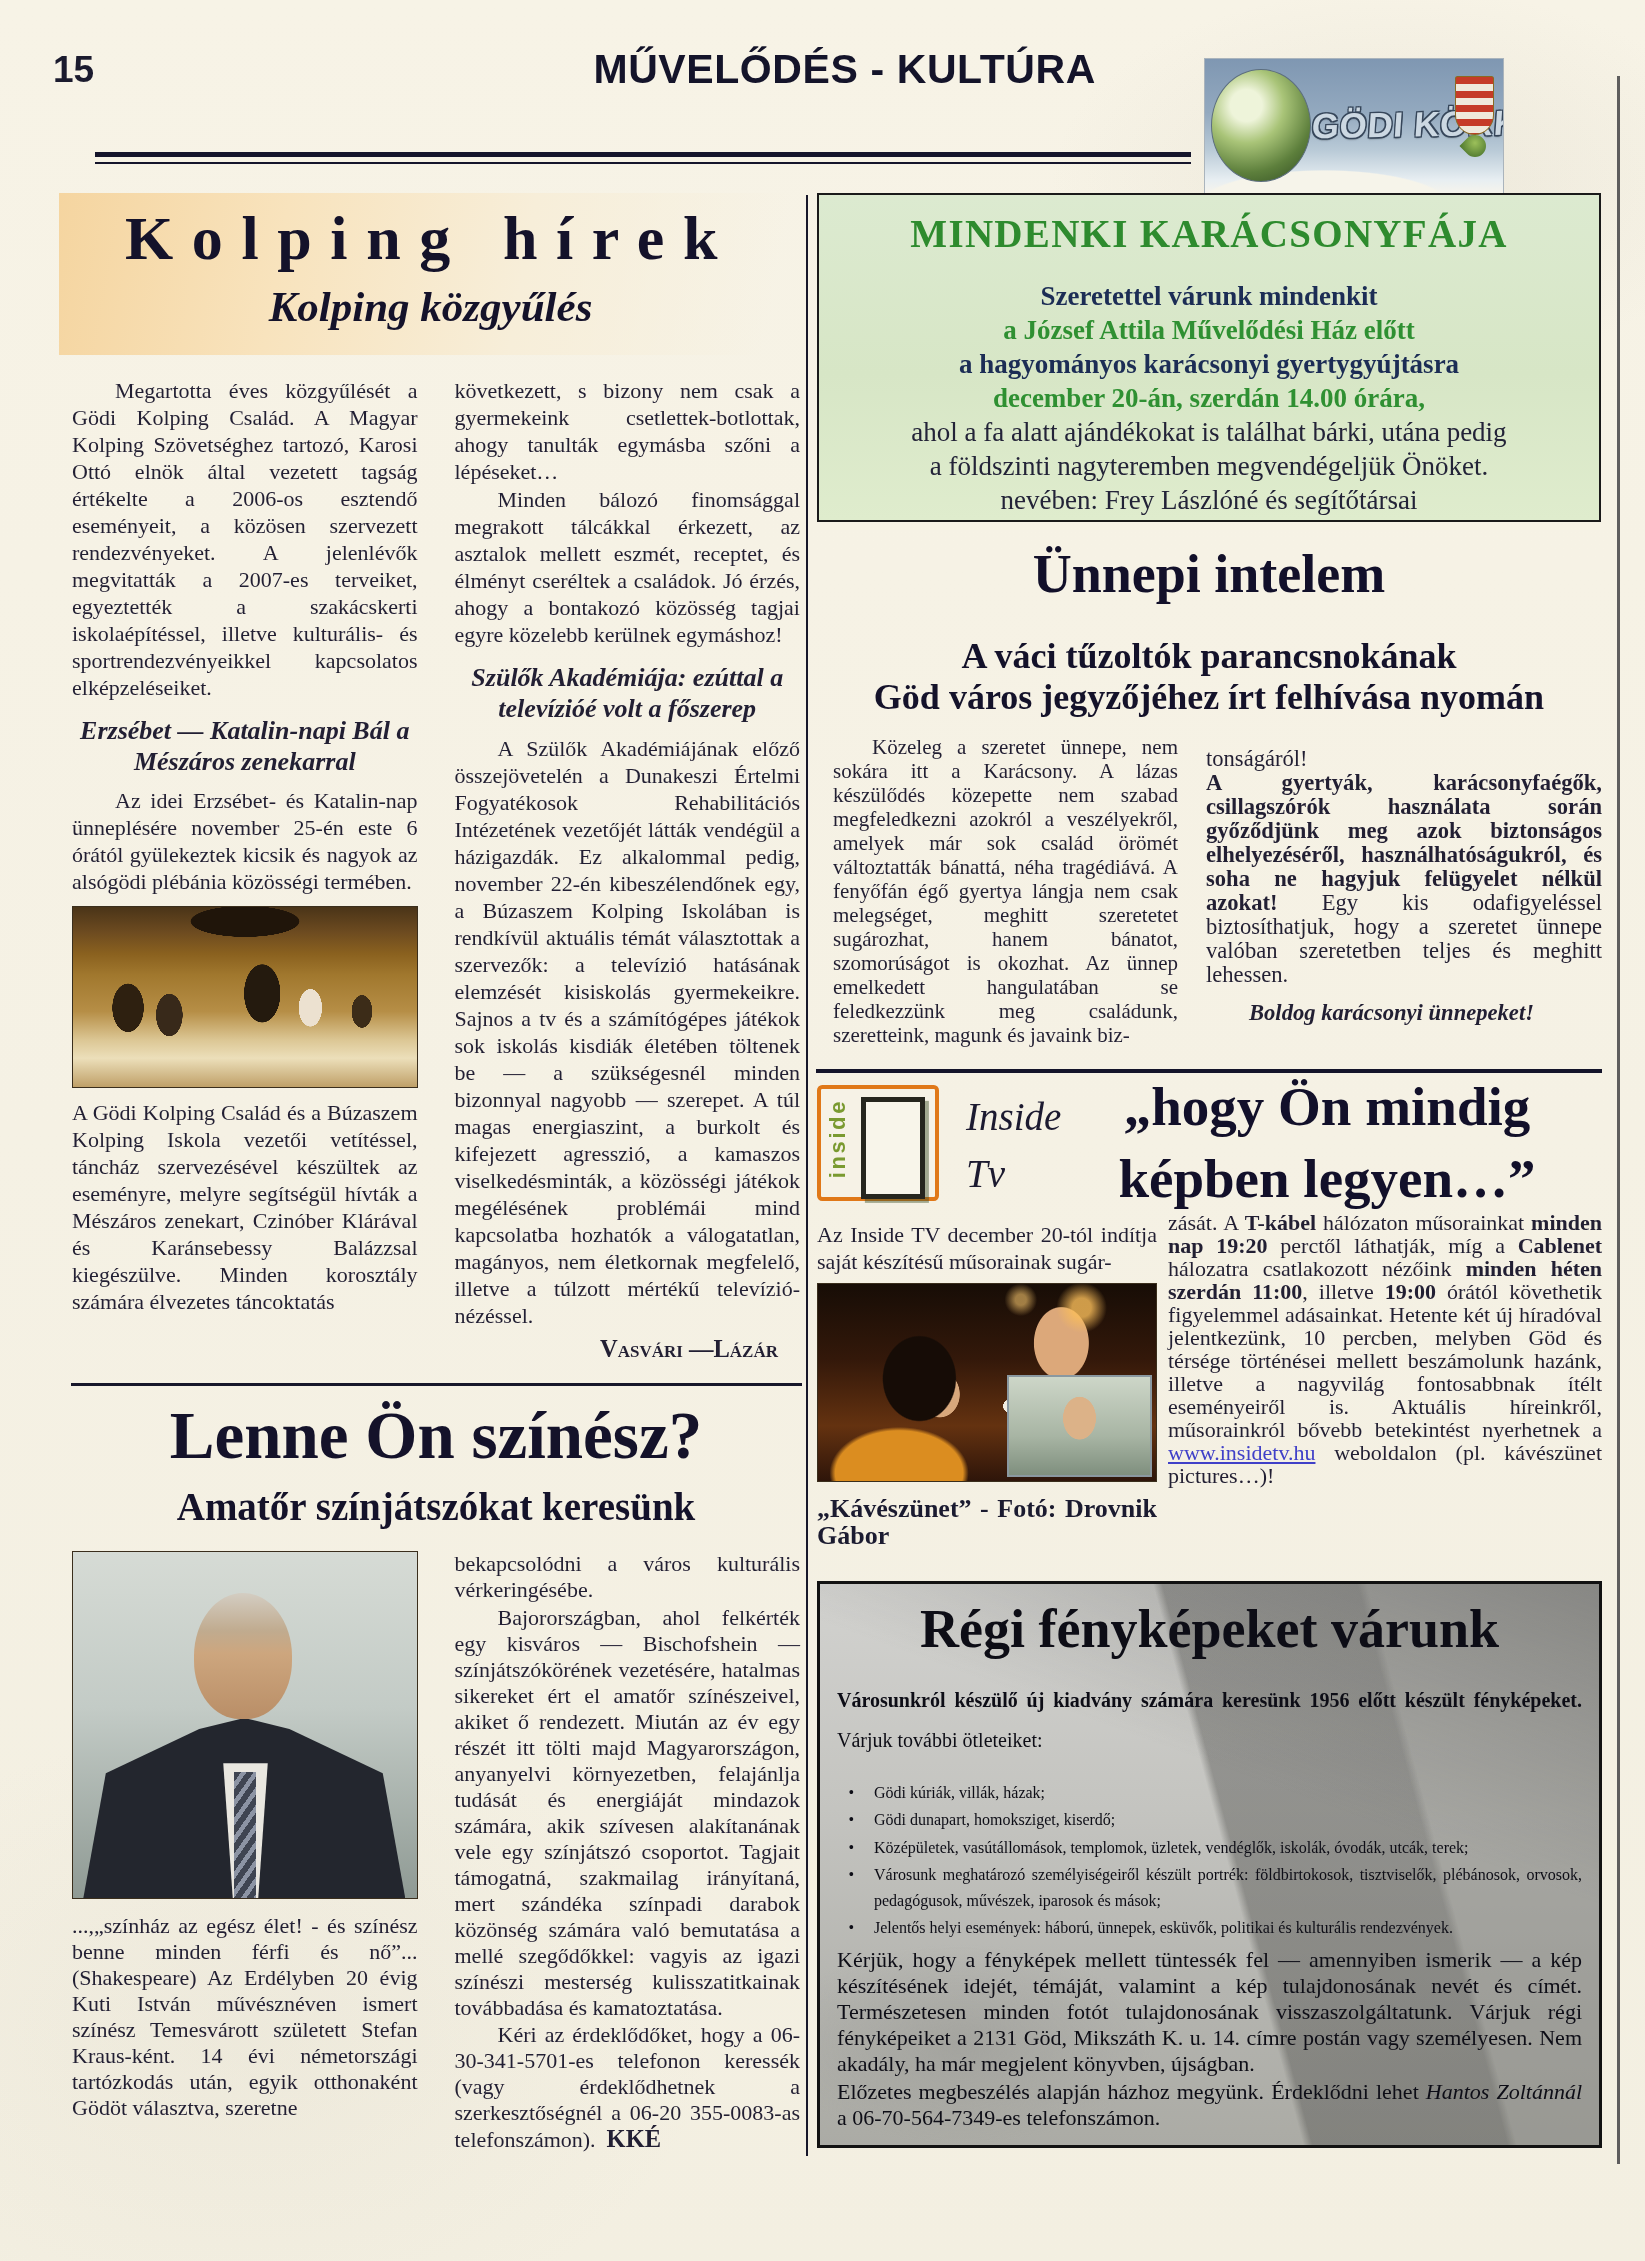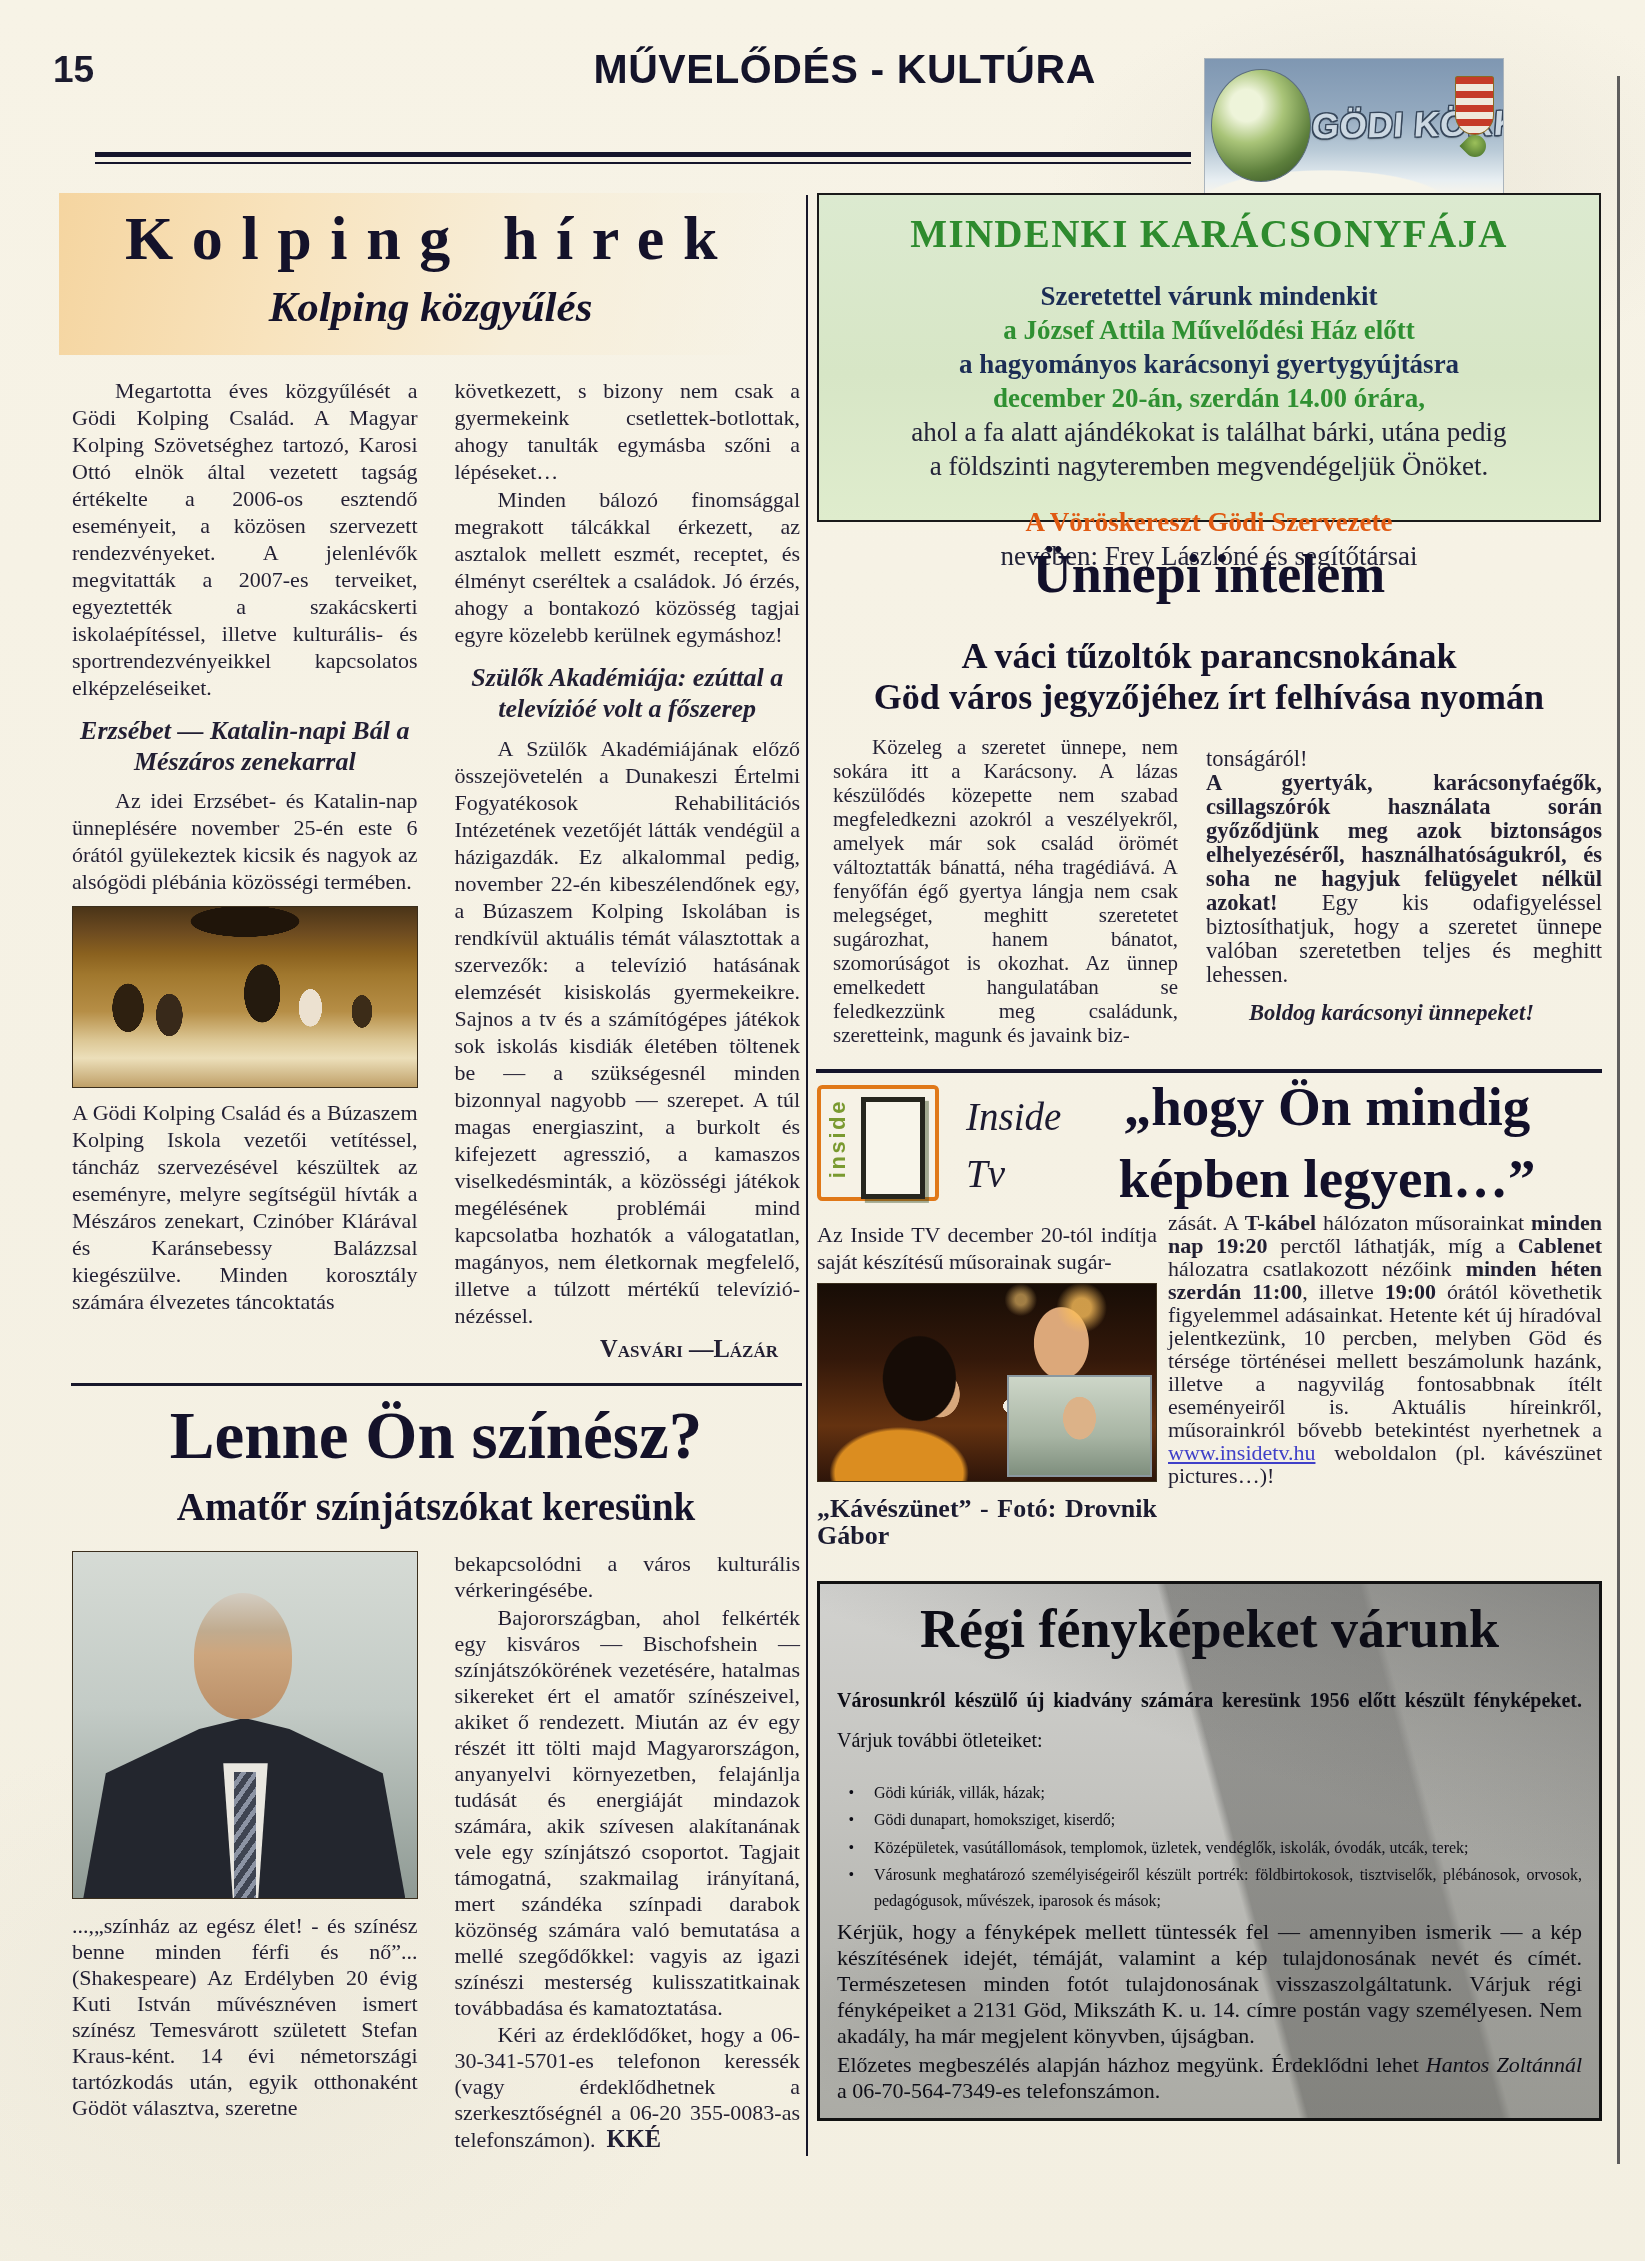--- a/index.html
+++ b/index.html
@@ -182,21 +182,20 @@
   </div>
 
   <div class="greenbox">
     <div class="gb-title">MINDENKI KARÁCSONYFÁJA</div>
     <div class="gb-line gb-navy">Szeretettel várunk mindenkit</div>
     <div class="gb-line gb-green">a József Attila Művelődési Ház előtt</div>
     <div class="gb-line gb-navy">a hagyományos karácsonyi gyertygyújtásra</div>
     <div class="gb-line gb-green">december 20-án, szerdán 14.00 órára,</div>
     <div class="gb-line gb-dark">ahol a fa alatt ajándékokat is találhat bárki, utána pedig</div>
     <div class="gb-line gb-dark">a földszinti nagyteremben megvendégeljük Önöket.</div>
-    <div class="gb-line gb-orange">A Vöröskereszt Gödi Szervezete</div>
     <div class="gb-line gb-dark">nevében: Frey Lászlóné és segítőtársai</div>
   </div>
 
   <div class="unnepi-title">Ünnepi intelem</div>
   <div class="unnepi-sub">
     <div>A váci tűzoltók parancsnokának</div>
     <div>Göd város jegyzőjéhez írt felhívása nyomán</div>
   </div>
   <div class="unnepi-cols">
     <div class="u-col1">
@@ -256,19 +255,20 @@
   </div>
 
   <div class="regibox">
     <div class="regi-title">Régi fényképeket várunk</div>
     <p class="regi-intro"><b>Városunkról készülő új kiadvány számára keresünk 1956 előtt készült fényképeket.</b><span> Várjuk további ötleteiket:</span></p>
     <ul class="regi-list">
       <li>Gödi kúriák, villák, házak;</li>
       <li>Gödi dunapart, homoksziget, kiserdő;</li>
       <li>Középületek, vasútállomások, templomok, üzletek, vendéglők, iskolák, óvodák, utcák, terek;</li>
       <li>Városunk meghatározó személyiségeiről készült portrék: földbirtokosok, tisztviselők, plébánosok, orvosok, pedagógusok, művészek, iparosok és mások;</li>
+      <li>Jelentős helyi események: háború, ünnepek, esküvők, politikai és kulturális rendezvények.</li>
     </ul>
     <p class="regi-para">Kérjük, hogy a fényképek mellett tüntessék fel — amennyiben ismerik — a kép készítésének idejét, témáját, valamint a kép tulajdonosának nevét és címét. Természetesen minden fotót tulajdonosának visszaszolgáltatunk. Várjuk régi fényképeiket a 2131 Göd, Mikszáth K. u. 14. címre postán vagy személyesen. Nem akadály, ha már megjelent könyvben, újságban.</p>
     <p class="regi-para"><span>Előzetes megbeszélés alapján házhoz megyünk. Érdeklődni lehet </span><span class="who">Hantos Zoltánnál</span><span> a 06-70-564-7349-es telefonszámon.</span></p>
   </div>
 
 </div>
 
 
 </body></html>

